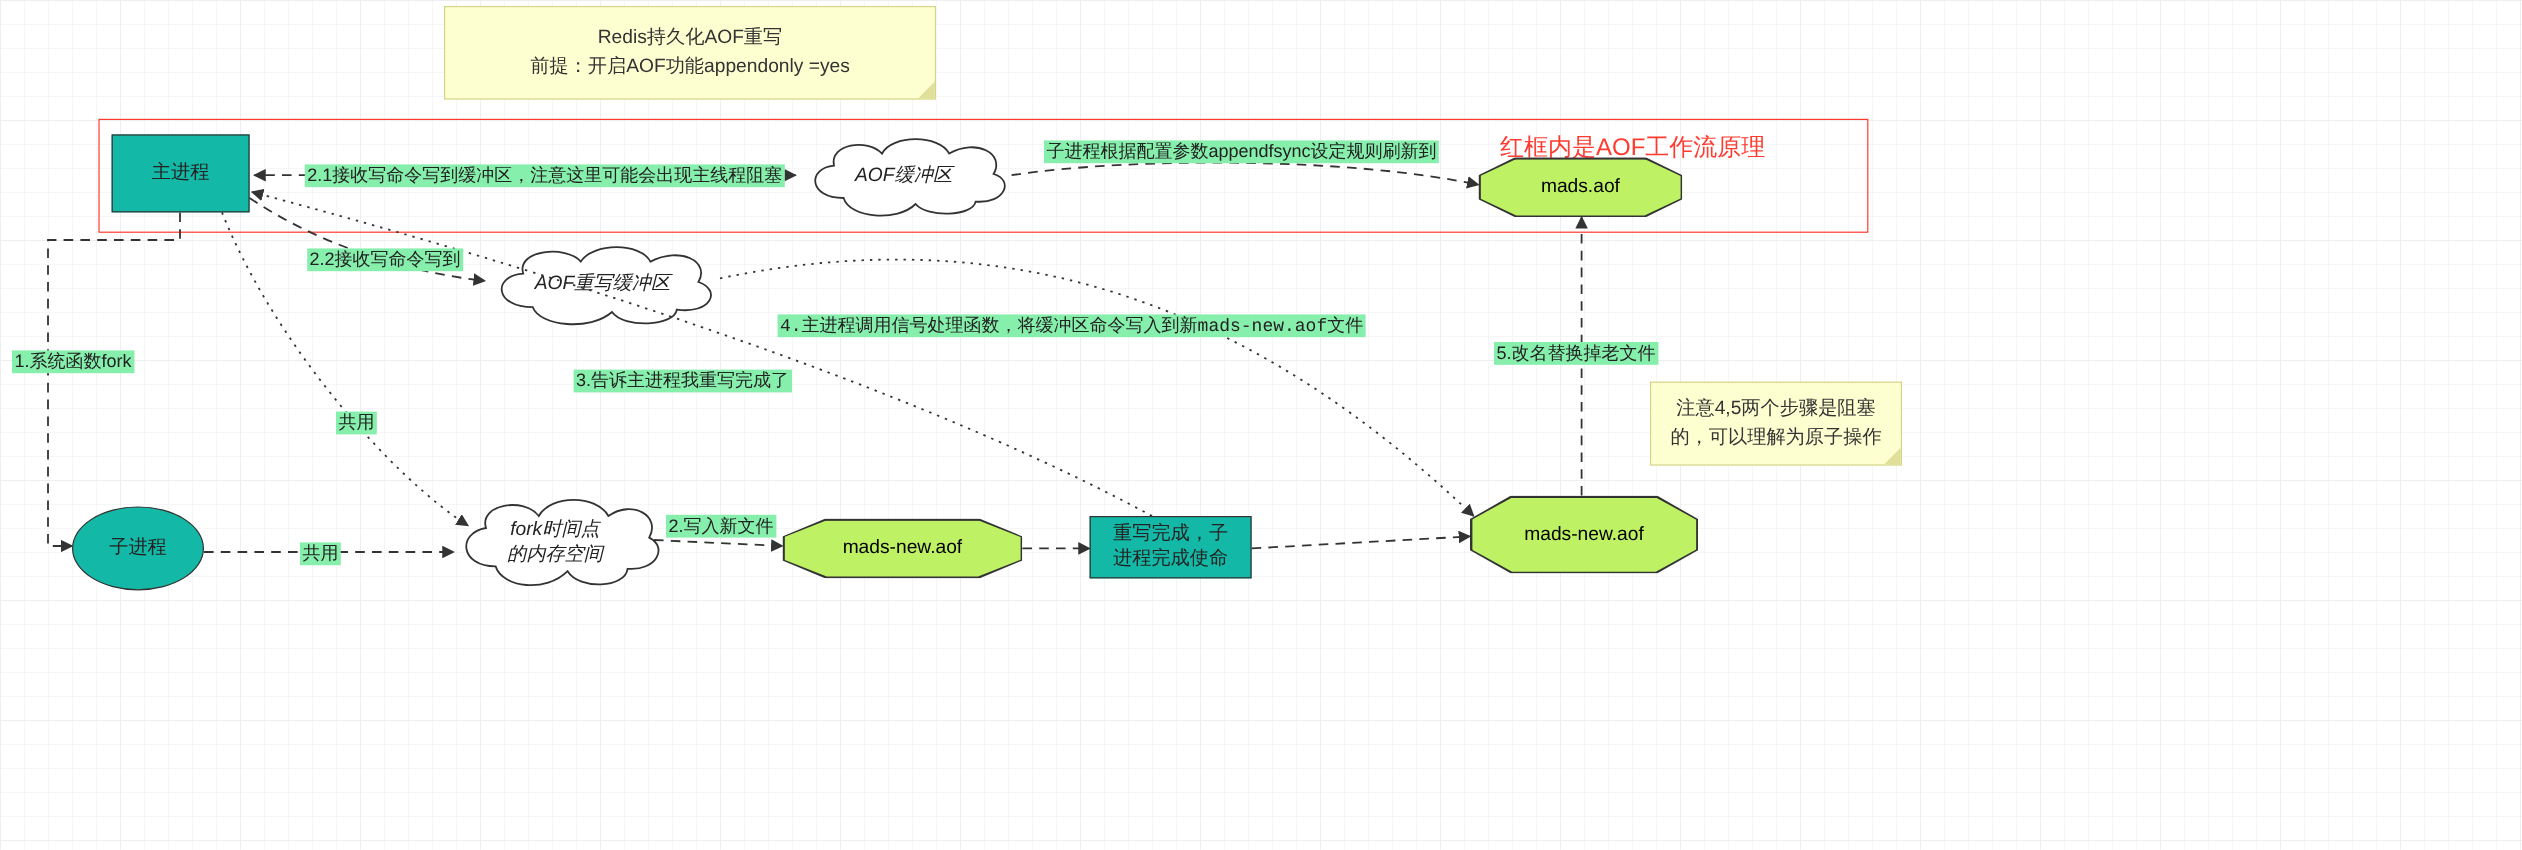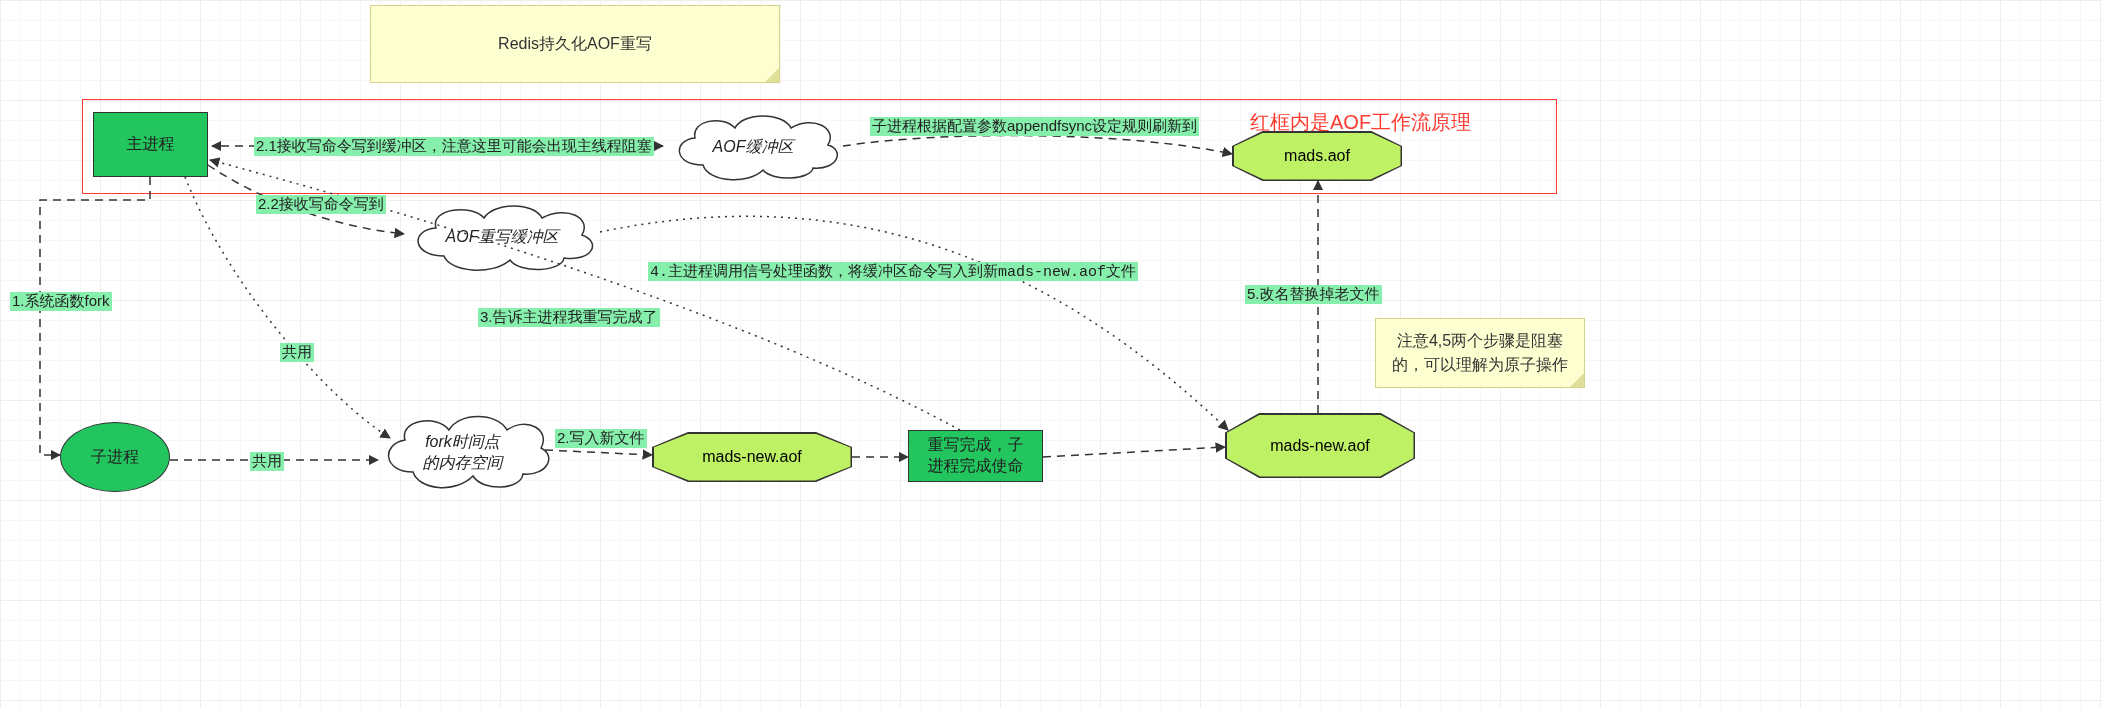--- a/index.html
+++ b/index.html
@@ -41,21 +41,21 @@
     border-style: solid;
     border-width: 0 0 14px 14px;
     border-color: transparent transparent #e0e09a transparent;
   }
   .redbox {
     position: absolute;
     border: 1px solid #ff3b30;
   }
   .node {
     position: absolute;
-    background: #22c55e;
+    background: #14b8a6;
     display: flex;
     align-items: center;
     justify-content: center;
     text-align: center;
     font-size: 16px;
     color: #222;
     line-height: 1.3;
   }
   .rect { border: 1.5px solid #333; }
   .circle { border: 1.5px solid #333; border-radius: 50%; }
@@ -98,20 +98,21 @@
     position:absolute; left:0; top:0;
     width:2102px; height:708px;
     pointer-events:none;
   }
 </style>
 </head>
 <body>
 
 <div class="note" style="left:370px; top:5px; width:410px; height:78px;">
   <div>Redis持久化AOF重写</div>
+  <div>前提：开启AOF功能appendonly =yes</div>
 </div>
 
 <div class="note" style="left:1375px; top:318px; width:210px; height:70px;">
   <div>注意4,5两个步骤是阻塞</div>
   <div>的，可以理解为原子操作</div>
 </div>
 
 <div class="redbox" style="left:82px; top:99px; width:1475px; height:95px;"></div>
 <div class="redlabel" style="left:1250px; top:109px;">红框内是AOF工作流原理</div>
 
@@ -200,20 +201,20 @@
 
   <path d="M960 430 C720 300 360 200 210 160" fill="none" stroke="#333" stroke-width="1.5" stroke-dasharray="2 5" marker-end="url(#arrow)"></path>
 
   <path d="M600 232 C850 180 1050 260 1228 430" fill="none" stroke="#333" stroke-width="1.5" stroke-dasharray="2 5" marker-end="url(#arrow)"></path>
 
   <path d="M1318 413 L1318 181" fill="none" stroke="#333" stroke-width="1.5" stroke-dasharray="8 6" marker-end="url(#arrow)"></path>
 </svg>
 
 <div class="edge-label" style="left:10px; top:292px;">1.系统函数fork</div>
 <div class="edge-label" style="left:254px; top:137px;">2.1接收写命令写到缓冲区，注意这里可能会出现主线程阻塞</div>
-<div class="edge-label" style="left:256px; top:195px;">2.2接收写命令写到</div>
+<div class="edge-label" style="left:256px; top:207px;">2.2接收写命令写到</div>
 <div class="edge-label" style="left:870px; top:117px;">子进程根据配置参数appendfsync设定规则刷新到</div>
 <div class="edge-label" style="left:280px; top:343px;">共用</div>
 <div class="edge-label" style="left:250px; top:452px;">共用</div>
 <div class="edge-label" style="left:555px; top:429px;">2.写入新文件</div>
 <div class="edge-label" style="left:478px; top:308px;">3.告诉主进程我重写完成了</div>
 <div class="edge-label" style="left:648px; top:262px;font-family:Liberation Mono, monospace;">4.主进程调用信号处理函数，将缓冲区命令写入到新mads-new.aof文件</div>
 <div class="edge-label" style="left:1245px; top:285px;">5.改名替换掉老文件</div>
 
 </body></html>

